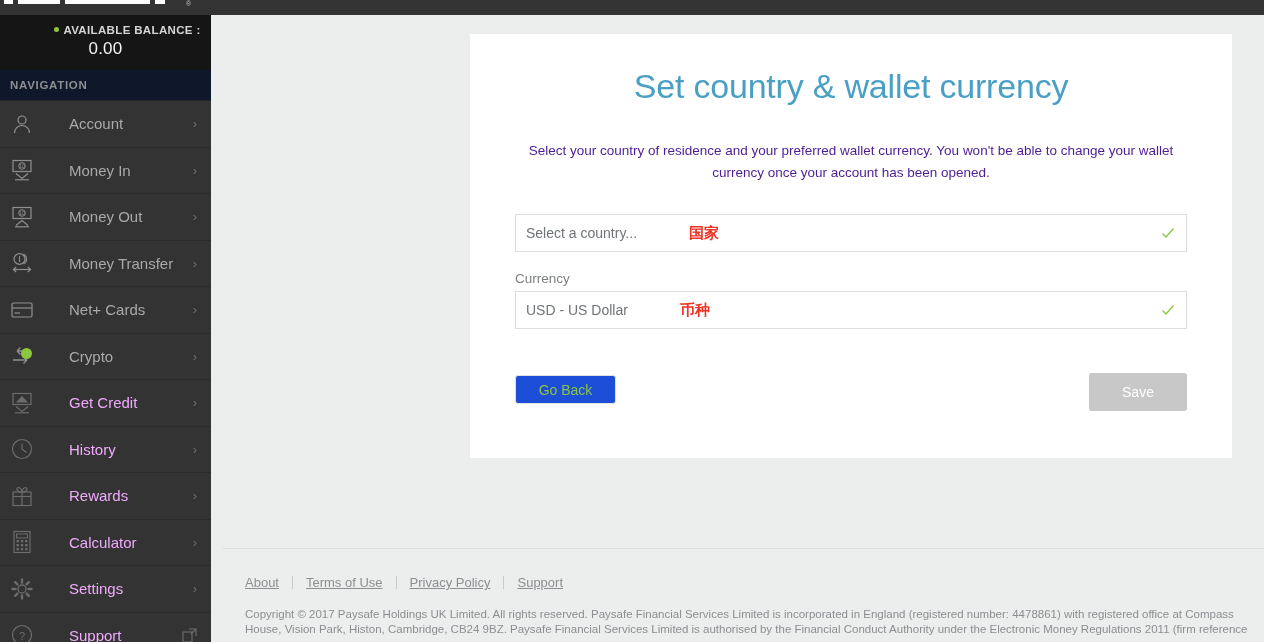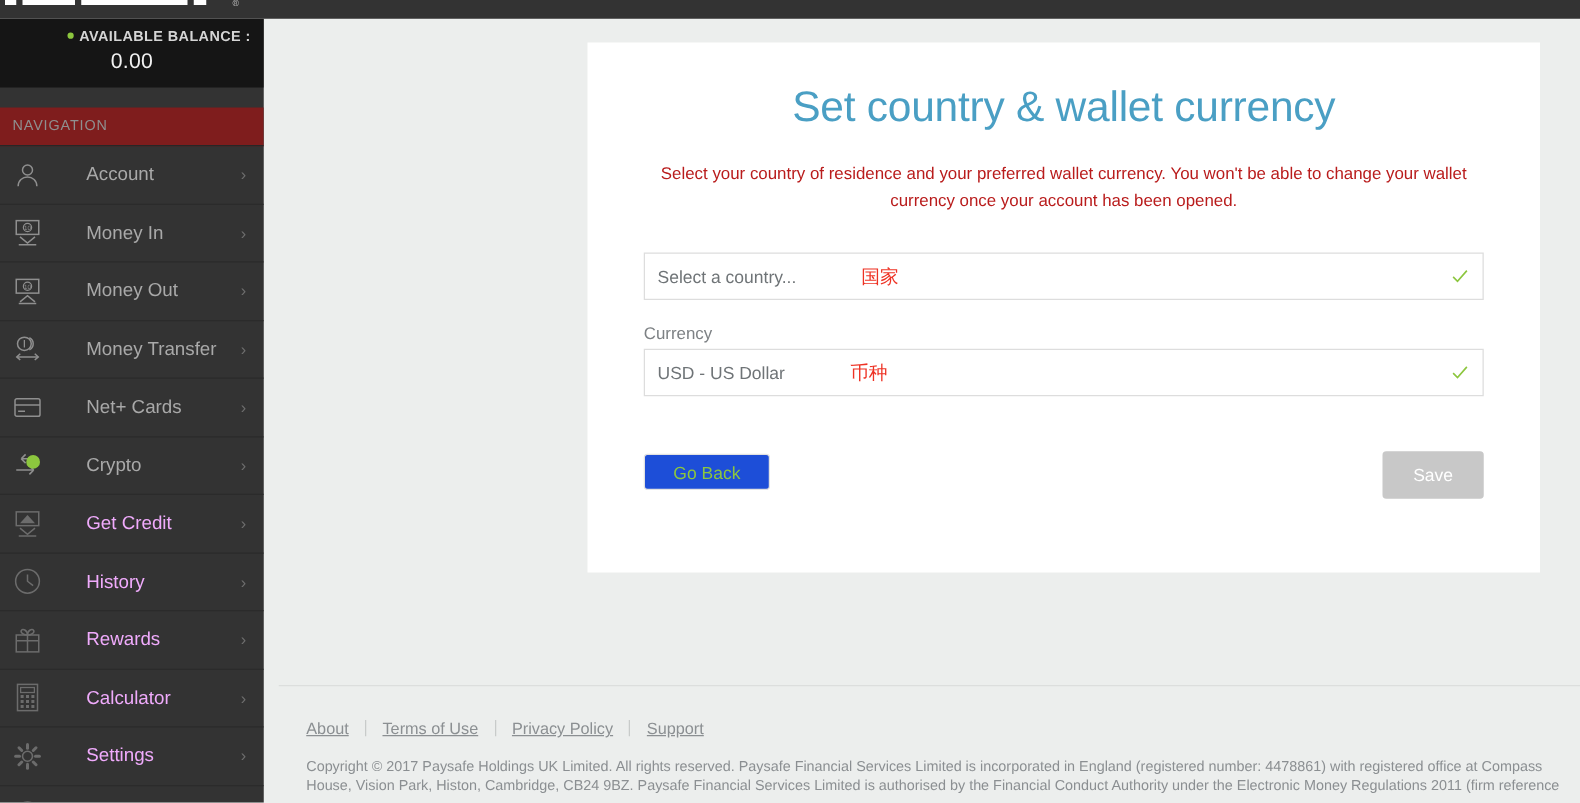--- a/index.html
+++ b/index.html
@@ -59,28 +59,27 @@
     margin-right: 4px;
     position: relative; top: -1px;
   }
   #balance-amount {
     color: #f2f2f2;
     font-size: 17px;
     margin-top: 3px;
     letter-spacing: 0.2px;
   }
   #nav-header {
-    background: #7f1d1d;
+    background: #0f172a;
     color: #8f8f8f;
     font-size: 11.5px;
-    font-weight: normal;
+    font-weight: bold;
     letter-spacing: 0.7px;
     padding: 9px 0 9px 10px;
     border-bottom: 1px solid #272727;
-    margin-top: 16px;
   }
   .nav-item {
     position: relative;
     height: 46.5px;
     display: flex;
     align-items: center;
     padding: 0 14px 0 8px;
     border-bottom: 1px solid #2b2b2b;
     cursor: pointer;
   }
@@ -131,24 +130,24 @@
     text-align: center;
     color: #4a9fc4;
     font-size: 34px;
     font-weight: normal;
     margin: 0;
     padding: 33px 0 0 0;
     letter-spacing: -0.2px;
   }
   #page-desc {
     text-align: center;
-    color: #b91c1c;
+    color: #4c1d95;
     font-size: 13.5px;
     line-height: 22px;
-    margin: 22px auto 0 auto;
+    margin: 34px auto 0 auto;
     width: 660px;
   }
 
   .field-group { margin: 0 45px; }
   #group-country { margin-top: 30px; }
   #group-currency { margin-top: 19px; }
   .field-label {
     color: #7d8184;
     font-size: 13.5px;
     margin-bottom: 5px;
@@ -164,21 +163,21 @@
     cursor: pointer;
   }
   .select-value {
     color: #6f7477;
     font-size: 14px;
     white-space: nowrap;
   }
   .select-note {
     color: #ee3224;
     font-size: 15px;
-    font-weight: normal;
+    font-weight: bold;
     margin-left: 52px;
     white-space: nowrap;
   }
   .check-icon {
     position: absolute;
     right: 11px; top: 50%;
     transform: translateY(-50%);
     width: 14px; height: 14px;
   }
 
@@ -193,21 +192,21 @@
     background: #1d4ed8;
     border: 1px solid #e2e2e2;
     border-radius: 3px;
     color: #8cc63e;
     font-size: 14px;
     font-family: "Liberation Sans", sans-serif;
     cursor: pointer;
   }
   #save-button {
     position: absolute; right: 0; top: -2px;
-    width: 81px; height: 38px;
+    width: 98px; height: 38px;
     background: #c8c8c8;
     border: none;
     border-radius: 3px;
     color: #ffffff;
     font-size: 14px;
     font-family: "Liberation Sans", sans-serif;
     cursor: default;
   }
 
   

